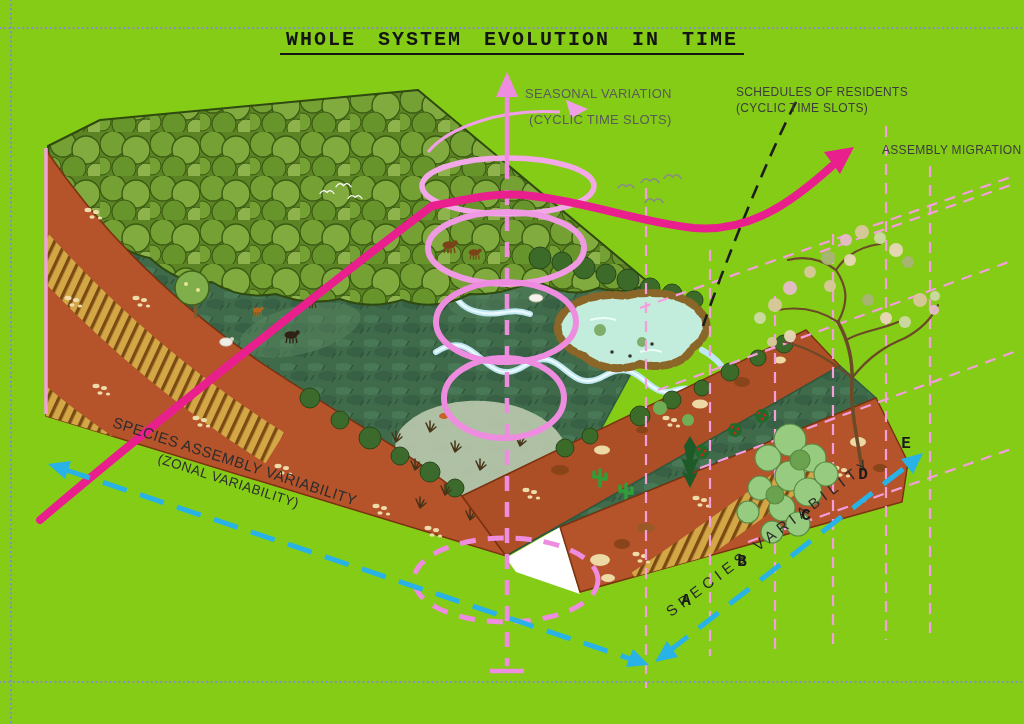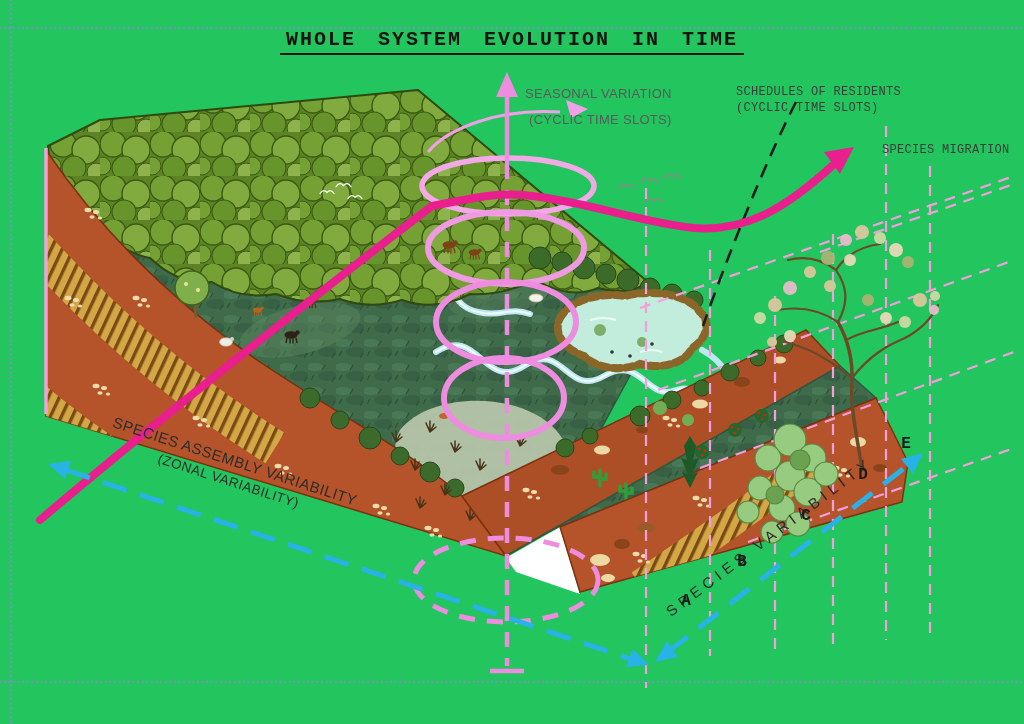--- a/index.html
+++ b/index.html
@@ -1,24 +1,24 @@
 <!DOCTYPE html>
 <html><head>
 <meta charset="utf-8">
 <style>
   html,body{margin:0;padding:0;background:#ffffff;}
-  .page{position:relative;width:1024px;height:724px;background:#22c55e;overflow:hidden;
+  .page{position:relative;width:1024px;height:724px;background:#84cc16;overflow:hidden;
         font-family:"Liberation Sans",sans-serif;}
   .page svg{position:absolute;left:0;top:0;}
   .lbl{position:absolute;white-space:nowrap;}
   .title-wrap{position:absolute;left:0;right:0;top:28px;text-align:center;}
   .title-wrap span{display:inline-block;font-family:"Liberation Mono",monospace;
       font-weight:bold;font-size:20px;letter-spacing:2px;word-spacing:8px;color:#141414;
       border-bottom:2.5px solid #141414;padding:0 6px 2px 6px;}
-  .sm{font-size:12px;color:#3c3c3c;letter-spacing:.3px;font-family:Liberation Mono, monospace;}
+  .sm{font-size:12px;color:#3c3c3c;letter-spacing:.3px;}
   .gray{color:#5a5a5a;font-size:13px;letter-spacing:.3px;}
   .rot-assembly{left:104px;top:452px;width:256px;text-align:center;
       transform:rotate(18deg);transform-origin:center;color:#2d2d2d;}
   .rot-assembly .l1{font-size:15px;letter-spacing:.5px;}
   .rot-assembly .l2{font-size:13.5px;margin-top:5px;letter-spacing:.5px;}
   .rot-variab{left:638px;top:528px;width:262px;text-align:center;
       transform:rotate(-37deg);transform-origin:center;color:#2a2a2a;
       font-size:15px;letter-spacing:5px;}
   .zone{position:absolute;transform:translate(-50%,-50%);
       font-family:"Liberation Mono",monospace;font-weight:bold;font-size:16px;color:#1a1a1a;}
@@ -382,21 +382,21 @@
 <div class="title-wrap">
   <span>WHOLE SYSTEM EVOLUTION IN TIME</span>
 </div>
 
 <div class="lbl gray" style="left:525px;top:86px">SEASONAL VARIATION</div>
 <div class="lbl gray" style="left:529px;top:112px">(CYCLIC TIME SLOTS)</div>
 
 <div class="lbl sm" style="left:736px;top:85px">SCHEDULES OF RESIDENTS</div>
 <div class="lbl sm" style="left:736px;top:101px">(CYCLIC TIME SLOTS)</div>
 
-<div class="lbl sm" style="left:882px;top:143px">SPECIES MIGRATION</div>
+<div class="lbl sm" style="left:882px;top:143px">ASSEMBLY MIGRATION</div>
 
 <div class="lbl rot-assembly">
   <div class="l1">SPECIES ASSEMBLY VARIABILITY</div>
   <div class="l2">(ZONAL VARIABILITY)</div>
 </div>
 
 <div class="lbl rot-variab">SPECIES VARIABILITY</div>
 
 <span class="zone" style="left:686px;top:601px">A</span>
 <span class="zone" style="left:742px;top:562px">B</span>

